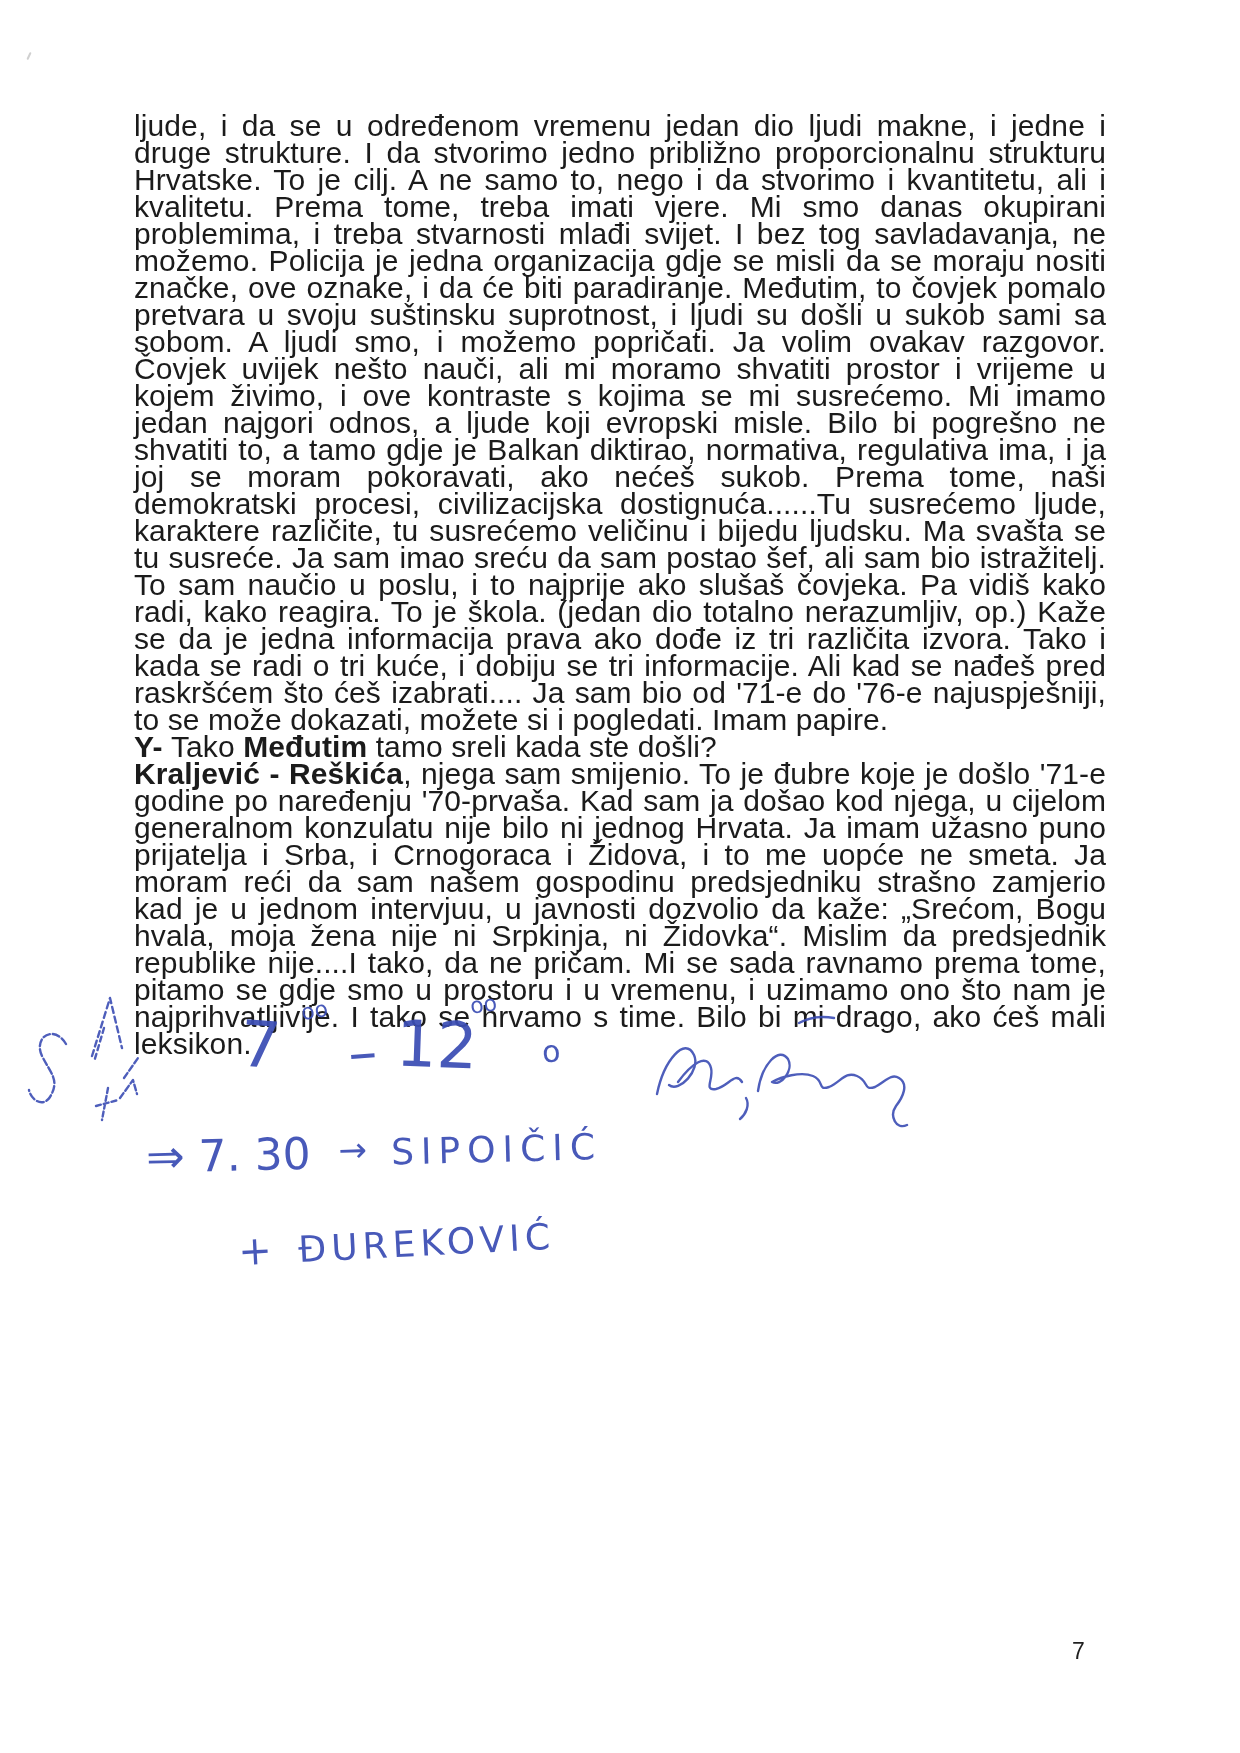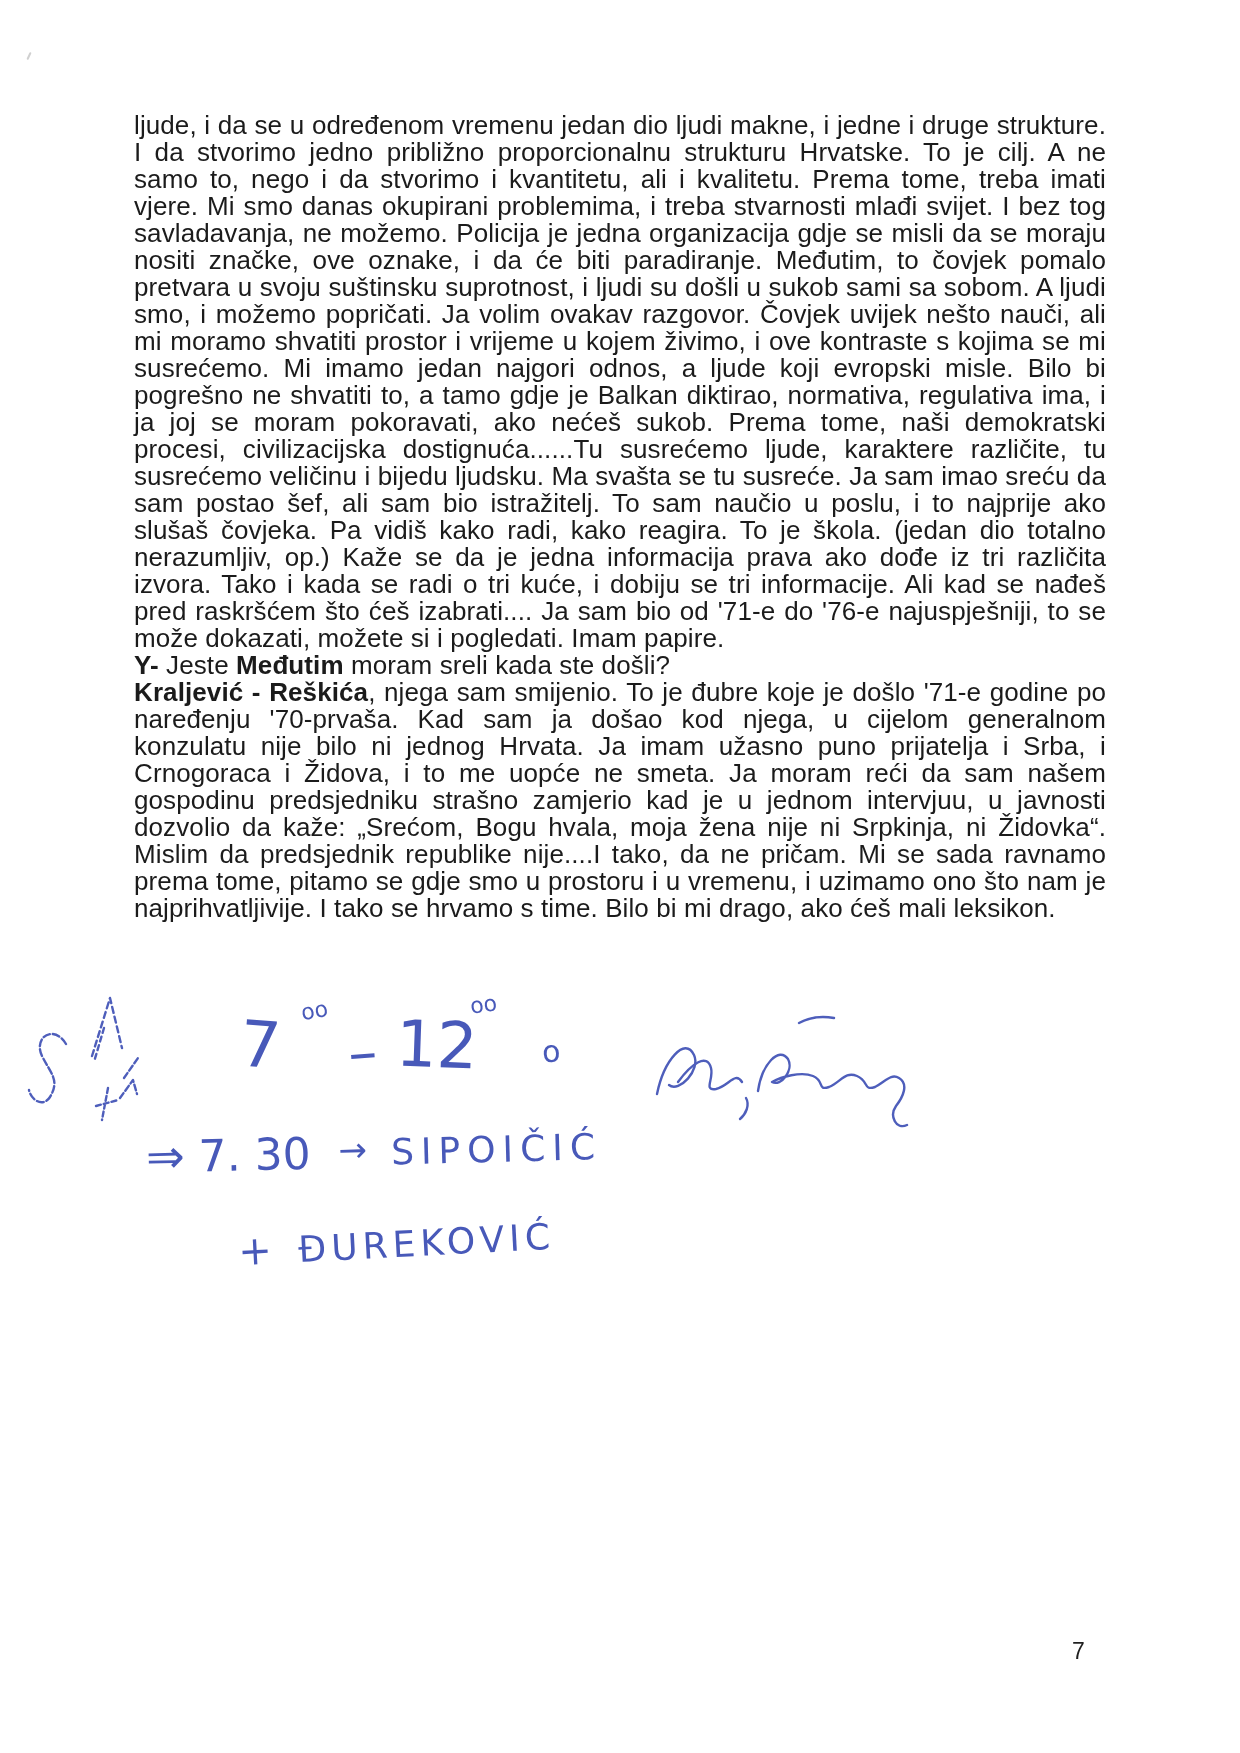--- a/index.html
+++ b/index.html
@@ -8,21 +8,21 @@
     width:1240px;height:1753px;
     margin:0 auto;
     background:#ffffff;
     overflow:hidden;
     font-family:"Liberation Sans", sans-serif;
   }
   .text-block{
     position:absolute;
     left:134px;top:112px;width:972px;
     color:#1b1b1b;
-    font-size:26px;
+    font-size:30px;
     line-height:27px;
     text-align:justify;
     letter-spacing:.1px;
   }
   .text-block p{margin:0;padding:0;}
   .text-block .b{font-weight:bold;}
   .page-number{
     position:absolute;
     left:1072px;top:1638px;
     color:#1f1f1f;
@@ -56,21 +56,21 @@
 </style>
 </head>
 <body>
 
 <div class="page">
 
   <div class="speck"></div>
 
   <div class="text-block">
     <p><span>ljude, i da se u određenom vremenu jedan dio ljudi makne, i jedne i druge strukture. I da stvorimo jedno približno proporcionalnu strukturu Hrvatske. To je cilj. A ne samo to, nego i da stvorimo i kvantitetu, ali i kvalitetu. Prema tome, treba imati vjere. Mi smo danas okupirani problemima, i treba stvarnosti mlađi svijet. I bez tog savladavanja, ne možemo. Policija je jedna organizacija gdje se misli da se moraju nositi značke, ove oznake, i da će biti paradiranje. Međutim, to čovjek pomalo pretvara u svoju suštinsku suprotnost, i ljudi su došli u sukob sami sa sobom. A ljudi smo, i možemo popričati. Ja volim ovakav razgovor. Čovjek uvijek nešto nauči, ali mi moramo shvatiti prostor i vrijeme u kojem živimo, i ove kontraste s kojima se mi susrećemo. Mi imamo jedan najgori odnos, a ljude koji evropski misle. Bilo bi pogrešno ne shvatiti to, a tamo gdje je Balkan diktirao, normativa, regulativa ima, i ja joj se moram pokoravati, ako nećeš sukob. Prema tome, naši demokratski procesi, civilizacijska dostignuća......Tu susrećemo ljude, karaktere različite, tu susrećemo veličinu i bijedu ljudsku. Ma svašta se tu susreće. Ja sam imao sreću da sam postao šef, ali sam bio istražitelj. To sam naučio u poslu, i to najprije ako slušaš čovjeka. Pa vidiš kako radi, kako reagira. To je škola. (jedan dio totalno nerazumljiv, op.) Kaže se da je jedna informacija prava ako dođe iz tri različita izvora. Tako i kada se radi o tri kuće, i dobiju se tri informacije. Ali kad se nađeš pred raskršćem što ćeš izabrati.... Ja sam bio od '71-e do '76-e najuspješniji, to se može dokazati, možete si i pogledati. Imam papire.</span></p>
-    <p><span class="b">Y- </span><span>Jeste </span><span class="b">Međutim</span><span> moram sreli kada ste došli?</span></p>
+    <p><span class="b">Y- </span><span>Tako </span><span class="b">Međutim</span><span> tamo sreli kada ste došli?</span></p>
     <p><span class="b">Kraljević - Reškića</span><span>, njega sam smijenio. To je đubre koje je došlo '71-e godine po naređenju '70-prvaša. Kad sam ja došao kod njega, u cijelom generalnom konzulatu nije bilo ni jednog Hrvata. Ja imam užasno puno prijatelja i Srba, i Crnogoraca i Židova, i to me uopće ne smeta. Ja moram reći da sam našem gospodinu predsjedniku strašno zamjerio kad je u jednom intervjuu, u javnosti dozvolio da kaže: „Srećom, Bogu hvala, moja žena nije ni Srpkinja, ni Židovka“. Mislim da predsjednik republike nije....I tako, da ne pričam. Mi se sada ravnamo prema tome, pitamo se gdje smo u prostoru i u vremenu, i uzimamo ono što nam je najprihvatljivije. I tako se hrvamo s time. Bilo bi mi drago, ako ćeš mali leksikon.</span></p>
   </div>
 
   <span class="hw hw-seven">7</span>
   <span class="hw hw-sup1">oo</span>
   <span class="hw hw-dash1">–</span>
   <span class="hw hw-twelve">12</span>
   <span class="hw hw-sup2">oo</span>
   <span class="hw hw-o">o</span>
 

